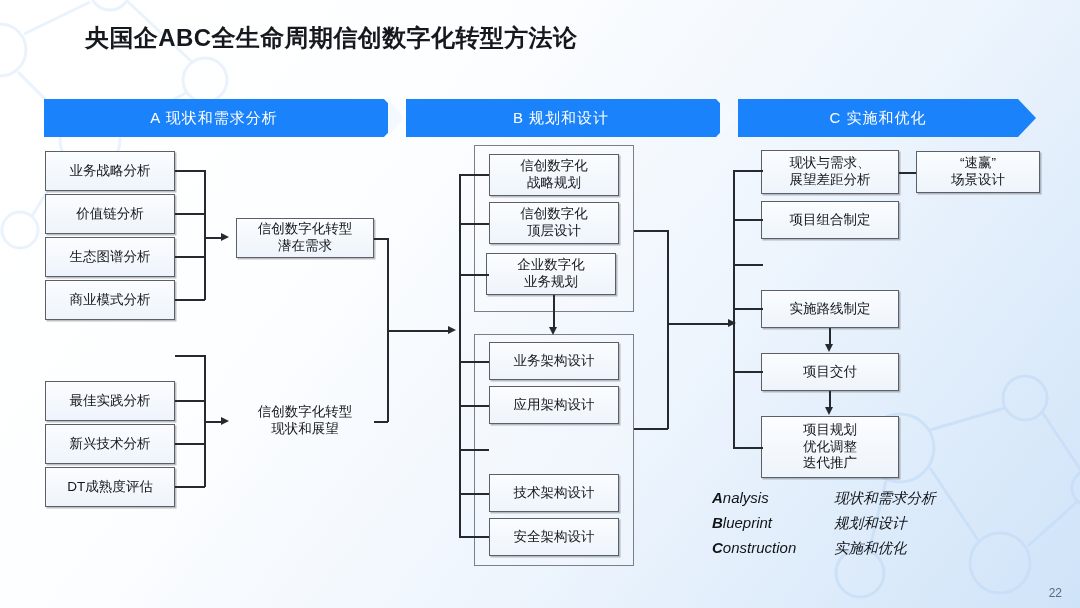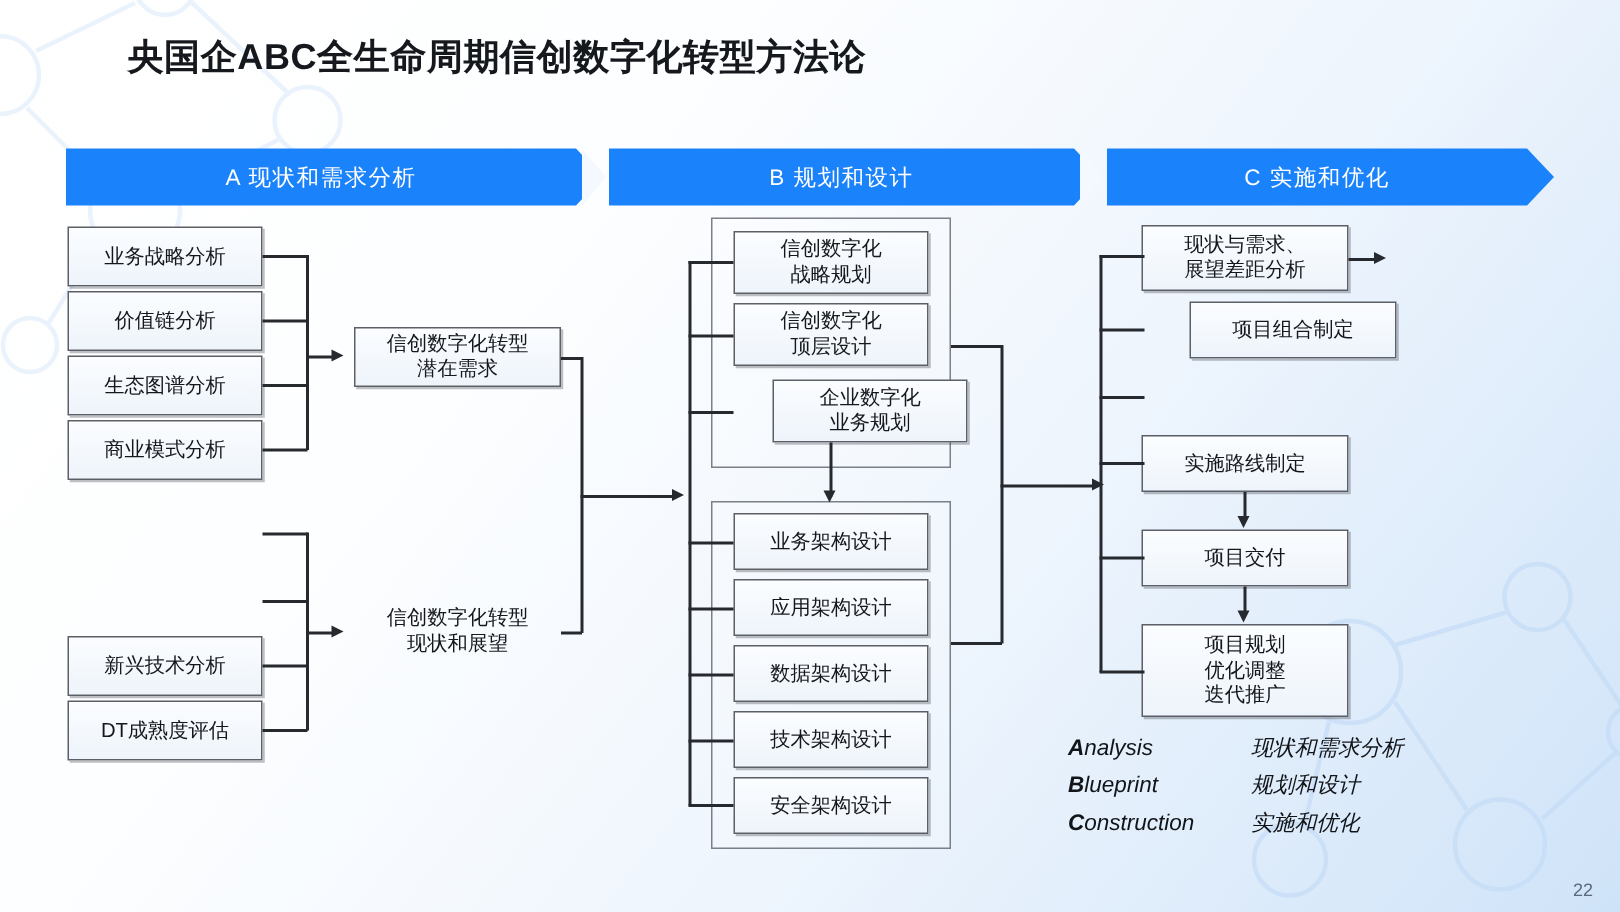--- a/index.html
+++ b/index.html
@@ -140,20 +140,23 @@
   </div>
   <div class="box" style="left:45px;top:194px;width:130px;height:40px;">
     <span>价值链分析</span>
   </div>
   <div class="box" style="left:45px;top:237px;width:130px;height:40px;">
     <span>生态图谱分析</span>
   </div>
   <div class="box" style="left:45px;top:280px;width:130px;height:40px;text-align:right;">
     <span>商业模式分析</span>
   </div>
+  <div class="box" style="left:45px;top:381px;width:130px;height:40px;">
+    <span>最佳实践分析</span>
+  </div>
   <div class="box" style="left:45px;top:424px;width:130px;height:40px;">
     <span>新兴技术分析</span>
   </div>
   <div class="box" style="left:45px;top:467px;width:130px;height:40px;">
     <span>DT成熟度评估</span>
   </div>
 
   <div class="ln h" style="left:175px;top:170px;width:30px;"></div>
   <div class="ln h" style="left:175px;top:213px;width:30px;"></div>
   <div class="ln h" style="left:175px;top:256px;width:30px;"></div>
@@ -189,36 +192,33 @@
   <div class="group-frame" style="left:474px;top:334px;width:160px;height:232px;"></div>
 
   <div class="box" style="left:489px;top:154px;width:130px;height:42px;flex-direction:column;">
     <span>信创数字化</span>
     <span>战略规划</span>
   </div>
   <div class="box" style="left:489px;top:202px;width:130px;height:42px;flex-direction:column;">
     <span>信创数字化</span>
     <span>顶层设计</span>
   </div>
-  <div class="box" style="left:515px;top:253px;width:130px;height:42px;flex-direction:column;">
+  <div class="box" style="left:486px;top:253px;width:130px;height:42px;flex-direction:column;">
     <span>企业数字化</span>
     <span>业务规划</span>
   </div>
 
   <div class="ln v" style="left:553px;top:295px;height:36px;"></div>
   <div class="arrowhead down" style="left:549px;top:327px;"></div>
 
   <div class="box" style="left:489px;top:342px;width:130px;height:38px;">
     <span>业务架构设计</span>
   </div>
   <div class="box" style="left:489px;top:386px;width:130px;height:38px;">
     <span>应用架构设计</span>
-  </div>
-  <div class="box" style="left:489px;top:430px;width:130px;height:38px;">
-    <span>数据架构设计</span>
   </div>
   <div class="box" style="left:489px;top:474px;width:130px;height:38px;">
     <span>技术架构设计</span>
   </div>
   <div class="box" style="left:489px;top:518px;width:130px;height:38px;">
     <span>安全架构设计</span>
   </div>
 
   <div class="ln v" style="left:459px;top:174px;height:363px;"></div>
   <div class="ln h" style="left:459px;top:174px;width:30px;"></div>
@@ -233,21 +233,21 @@
   <div class="ln h" style="left:634px;top:230px;width:34px;"></div>
   <div class="ln h" style="left:634px;top:428px;width:34px;"></div>
   <div class="ln v" style="left:667px;top:230px;height:199px;"></div>
   <div class="ln h" style="left:667px;top:323px;width:62px;"></div>
   <div class="arrowhead right" style="left:728px;top:319px;"></div>
 
   <div class="box" style="left:761px;top:150px;width:138px;height:44px;flex-direction:column;">
     <span>现状与需求、</span>
     <span>展望差距分析</span>
   </div>
-  <div class="box" style="left:761px;top:201px;width:138px;height:38px;margin-left:32px;">
+  <div class="box" style="left:761px;top:201px;width:138px;height:38px;">
     <span>项目组合制定</span>
   </div>
   <div class="box" style="left:761px;top:290px;width:138px;height:38px;">
     <span>实施路线制定</span>
   </div>
   <div class="box" style="left:761px;top:353px;width:138px;height:38px;align-items:center;">
     <span>项目交付</span>
   </div>
   <div class="box" style="left:761px;top:416px;width:138px;height:62px;flex-direction:column;">
     <span>项目规划</span>
@@ -263,20 +263,24 @@
   <div class="ln h" style="left:733px;top:371px;width:30px;"></div>
   <div class="ln h" style="left:733px;top:447px;width:30px;"></div>
 
   <div class="ln v" style="left:829px;top:328px;height:17px;"></div>
   <div class="arrowhead down" style="left:825px;top:344px;"></div>
   <div class="ln v" style="left:829px;top:391px;height:17px;"></div>
   <div class="arrowhead down" style="left:825px;top:407px;"></div>
 
   <div class="ln h" style="left:899px;top:172px;width:18px;"></div>
   <div class="arrowhead right" style="left:916px;top:168px;"></div>
+  <div class="box" style="left:916px;top:151px;width:124px;height:42px;flex-direction:column;">
+    <span>“速赢”</span>
+    <span>场景设计</span>
+  </div>
 
   <div id="legend">
     <div class="legend-row">
       <div class="legend-en"><b>A</b><span>nalysis</span></div>
       <div class="legend-cn">现状和需求分析</div>
     </div>
     <div class="legend-row">
       <div class="legend-en"><b>B</b><span>lueprint</span></div>
       <div class="legend-cn">规划和设计</div>
     </div>

